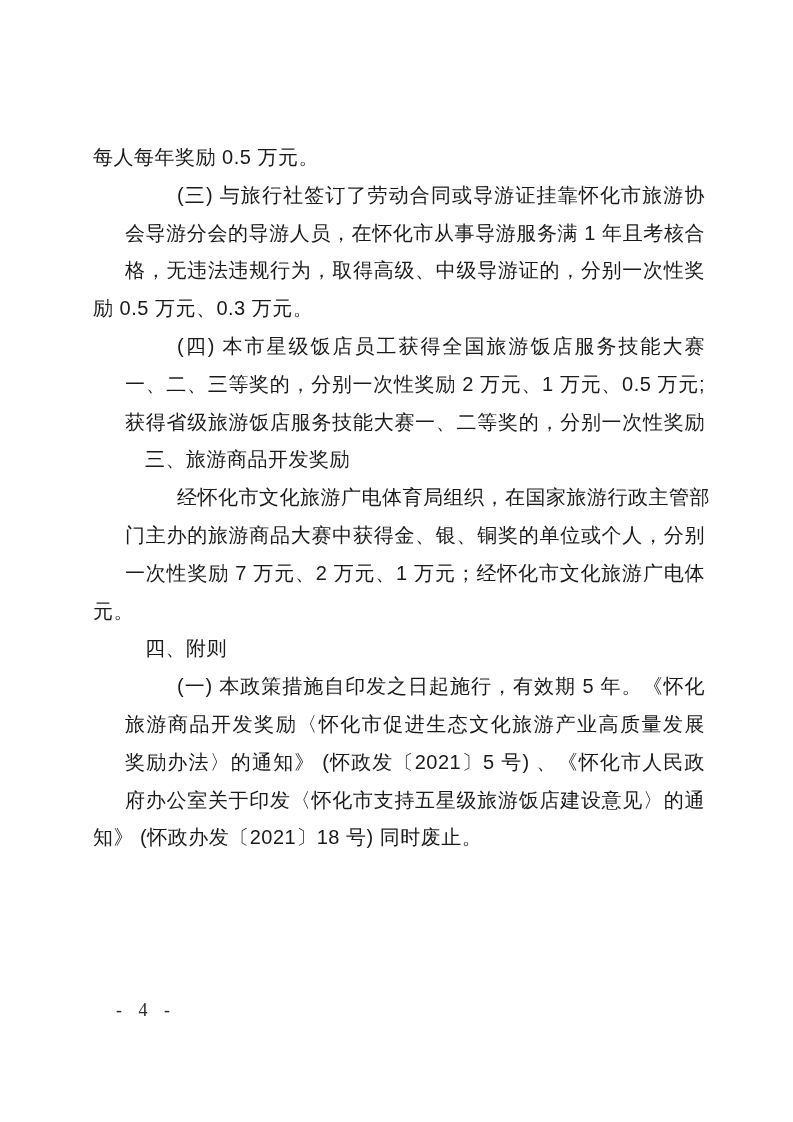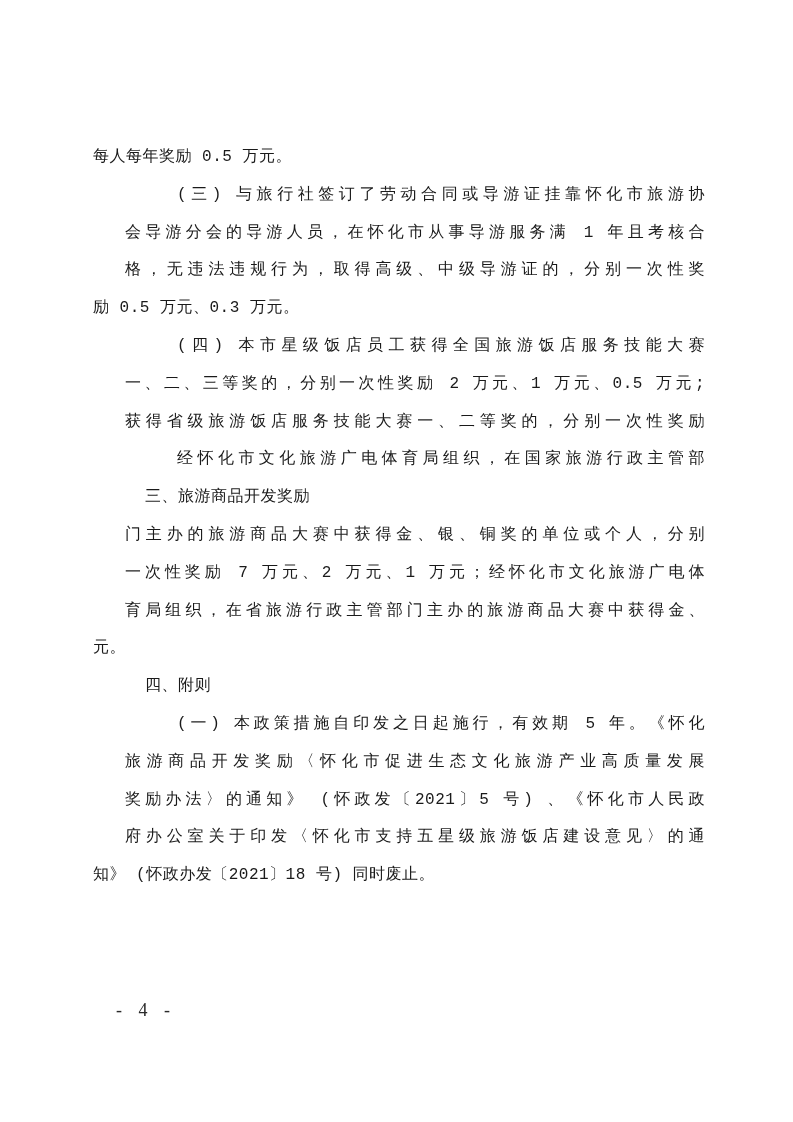--- a/index.html
+++ b/index.html
@@ -16,27 +16,26 @@
     font-family: "Liberation Sans", "DejaVu Sans", sans-serif;
     color: #1a1a1a;
   }
   .text-block {
     position: absolute;
     left: 93px;
     top: 139px;
     width: 612px;
   }
   .line {
-    font-size: 16px;
+    font-size: 20px;
     line-height: 37.8px;
     height: 37.8px;
     white-space: nowrap;
     text-align: left;
     letter-spacing: 0.5px;
-    font-family: Liberation Mono, monospace;
   }
   .line.fill {
     text-align: justify;
     text-align-last: justify;
     text-justify: inter-character;
     margin-left: 32px;
   }
   .line.indent {
     padding-left: 52px;
   }
@@ -56,25 +55,24 @@
 <div class="page">
   <div class="text-block">
     <div class="line">每人每年奖励 0.5 万元。</div>
     <div class="line indent fill">(三) 与旅行社签订了劳动合同或导游证挂靠怀化市旅游协</div>
     <div class="line fill">会导游分会的导游人员，在怀化市从事导游服务满 1 年且考核合</div>
     <div class="line fill">格，无违法违规行为，取得高级、中级导游证的，分别一次性奖</div>
     <div class="line">励 0.5 万元、0.3 万元。</div>
     <div class="line indent fill">(四) 本市星级饭店员工获得全国旅游饭店服务技能大赛</div>
     <div class="line fill">一、二、三等奖的，分别一次性奖励 2 万元、1 万元、0.5 万元;</div>
     <div class="line fill">获得省级旅游饭店服务技能大赛一、二等奖的，分别一次性奖励</div>
+    <div class="line indent">三、旅游商品开发奖励</div>
     <div class="line indent fill">经怀化市文化旅游广电体育局组织，在国家旅游行政主管部</div>
-    <div class="line indent">三、旅游商品开发奖励</div>
     <div class="line fill">门主办的旅游商品大赛中获得金、银、铜奖的单位或个人，分别</div>
     <div class="line fill">一次性奖励 7 万元、2 万元、1 万元；经怀化市文化旅游广电体</div>
-    <div class="line fill">育局组织，在省旅游行政主管部门主办的旅游商品大赛中获得金、</div>
     <div class="line">元。</div>
     <div class="line indent">四、附则</div>
     <div class="line indent fill">(一) 本政策措施自印发之日起施行，有效期 5 年。《怀化</div>
     <div class="line fill">旅游商品开发奖励〈怀化市促进生态文化旅游产业高质量发展</div>
     <div class="line fill">奖励办法〉的通知》 (怀政发〔2021〕5 号) 、《怀化市人民政</div>
     <div class="line fill">府办公室关于印发〈怀化市支持五星级旅游饭店建设意见〉的通</div>
     <div class="line">知》 (怀政办发〔2021〕18 号) 同时废止。</div>
   </div>
 
   <div class="page-number">- 4 -</div>

